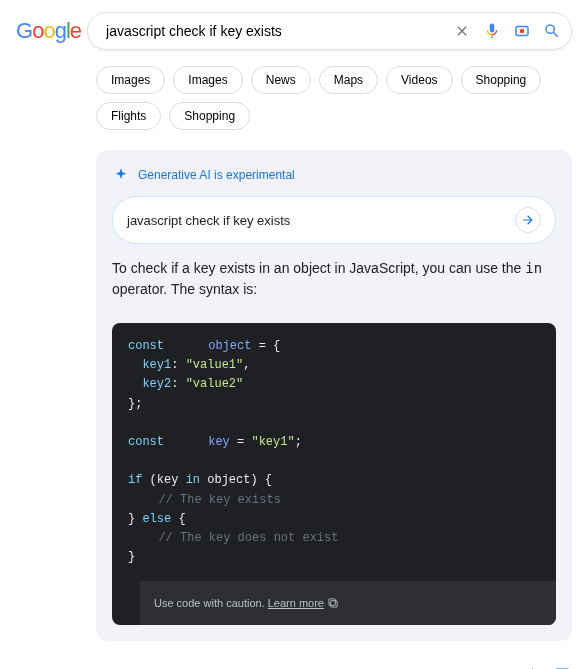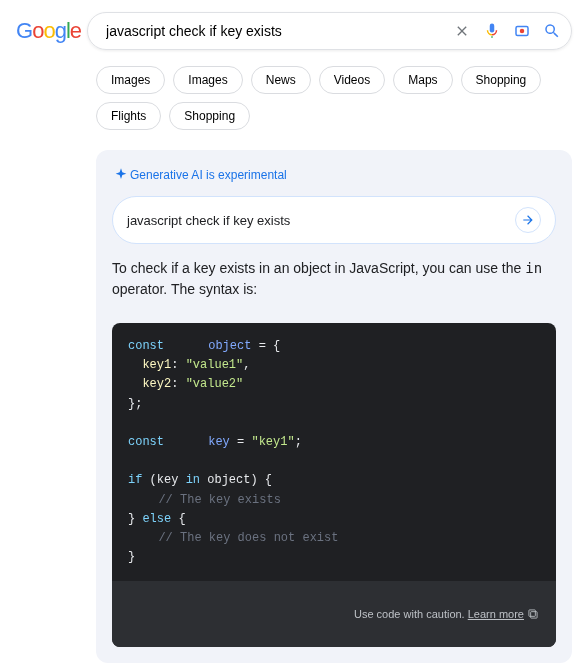--- a/index.html
+++ b/index.html
@@ -11,31 +11,31 @@
     
     .search-bar { flex: 1; display: flex; align-items: center; border: 1px solid #dfe1e5; border-radius: 24px; padding: 6px 10px; box-shadow: 0 1px 3px rgba(0,0,0,0.08); }
     .search-input { flex: 1; border: none; outline: none; font-size: 14px; padding: 4px 8px; }
     .search-icons { display: flex; align-items: center; gap: 12px; }
     .icon { width: 18px; height: 18px; display: inline-flex; align-items: center; justify-content: center; cursor: pointer; }
     
     .tabs { display: flex; gap: 8px; padding: 8px 16px 12px 96px; flex-wrap: wrap; }
     .tab { border: 1px solid #dadce0; border-radius: 18px; padding: 6px 14px; font-size: 12px; color: #000000; cursor: pointer; background: #fff; }
     
     .ai-panel { margin: 8px 16px 16px 96px; background: #f1f3f9; border-radius: 12px; padding: 16px; }
-    .ai-header { display: flex; align-items: center; color: #1a73e8; font-size: 12px; margin-bottom: 12px; }
+    .ai-header { display: flex; align-items: center; gap: 8px; color: #1a73e8; font-size: 12px; margin-bottom: 12px; }
     .ai-query-box { background: #fff; border: 1px solid #d2e3fc; border-radius: 24px; padding: 10px 14px; display: flex; align-items: center; justify-content: space-between; margin-bottom: 14px; }
     .ai-query-text { font-size: 13px; color: #202124; }
     .arrow-btn { width: 26px; height: 26px; border-radius: 50%; border: 1px solid #d2e3fc; display: flex; align-items: center; justify-content: center; background: #fff; cursor: pointer; }
     .ai-body { font-size: 14px; color: #202124; line-height: 1.5; margin-bottom: 23px; }
     .inline-code { font-family: monospace; }
     
     .code-block { background: #1f2023; border-radius: 8px; overflow: hidden; }
     .code-content { padding: 14px 16px; font-family: 'Courier New', monospace; font-size: 12px; line-height: 1.6; color: #e8eaed; white-space: pre; }
-    .kw { color: #7dd3fc; } .obj { color: #82aaff; margin-left: 37px; } .prop { color: #fef9c3; } .str { color: #c3e88d; } .cmt { color: #6b7280; margin-left: 16px; } .pn { color: #e8eaed; }
-    .code-footer { background: #2d2f33; padding: 24px 14px; font-size: 11px; color: #bdc1c6; display: flex; justify-content: flex-end; align-items: center; }
+    .kw { color: #7dd3fc; } .obj { color: #82aaff; margin-left: 37px; } .prop { color: #7dd3fc; } .str { color: #c3e88d; } .cmt { color: #6b7280; margin-left: 16px; } .pn { color: #e8eaed; }
+    .code-footer { background: #2d2f33; padding: 13px 14px; font-size: 11px; color: #bdc1c6; display: flex; justify-content: flex-start; align-items: center; margin-left: 28px; }
     .code-footer a { color: #bdc1c6; text-decoration: underline; }
     
     .feedback { display: flex; justify-content: flex-end; gap: 12px; padding: 10px 18px 0 96px; }
     .feedback .icon svg { stroke: #1a73e8; }
   </style>
 </head>
 <body>
 
 <div class="header">
   <div class="logo"><span class="b">G</span><span class="r">o</span><span class="y">o</span><span class="b">g</span><span class="g">l</span><span class="r">e</span></div>
@@ -67,22 +67,22 @@
           </svg>
         </span>
     </div>
   </div>
 </div>
 
 <div class="tabs">
   <div class="tab">Images</div>
   <div class="tab">Images</div>
   <div class="tab">News</div>
+  <div class="tab">Maps</div>
   <div class="tab">Videos</div>
-  <div class="tab">Maps</div>
   <div class="tab">Shopping</div>
   <div class="tab">Flights</div>
   <div class="tab">Shopping</div>
 </div>
 
 <div class="ai-panel">
   <div class="ai-header">
     <span class="icon">
         <svg viewBox="0 0 24 24" width="16" height="16">
           <path fill="#1a73e8" d="M12 2l2 6 6 2-6 2-2 6-2-6-6-2 6-2z"></path>

